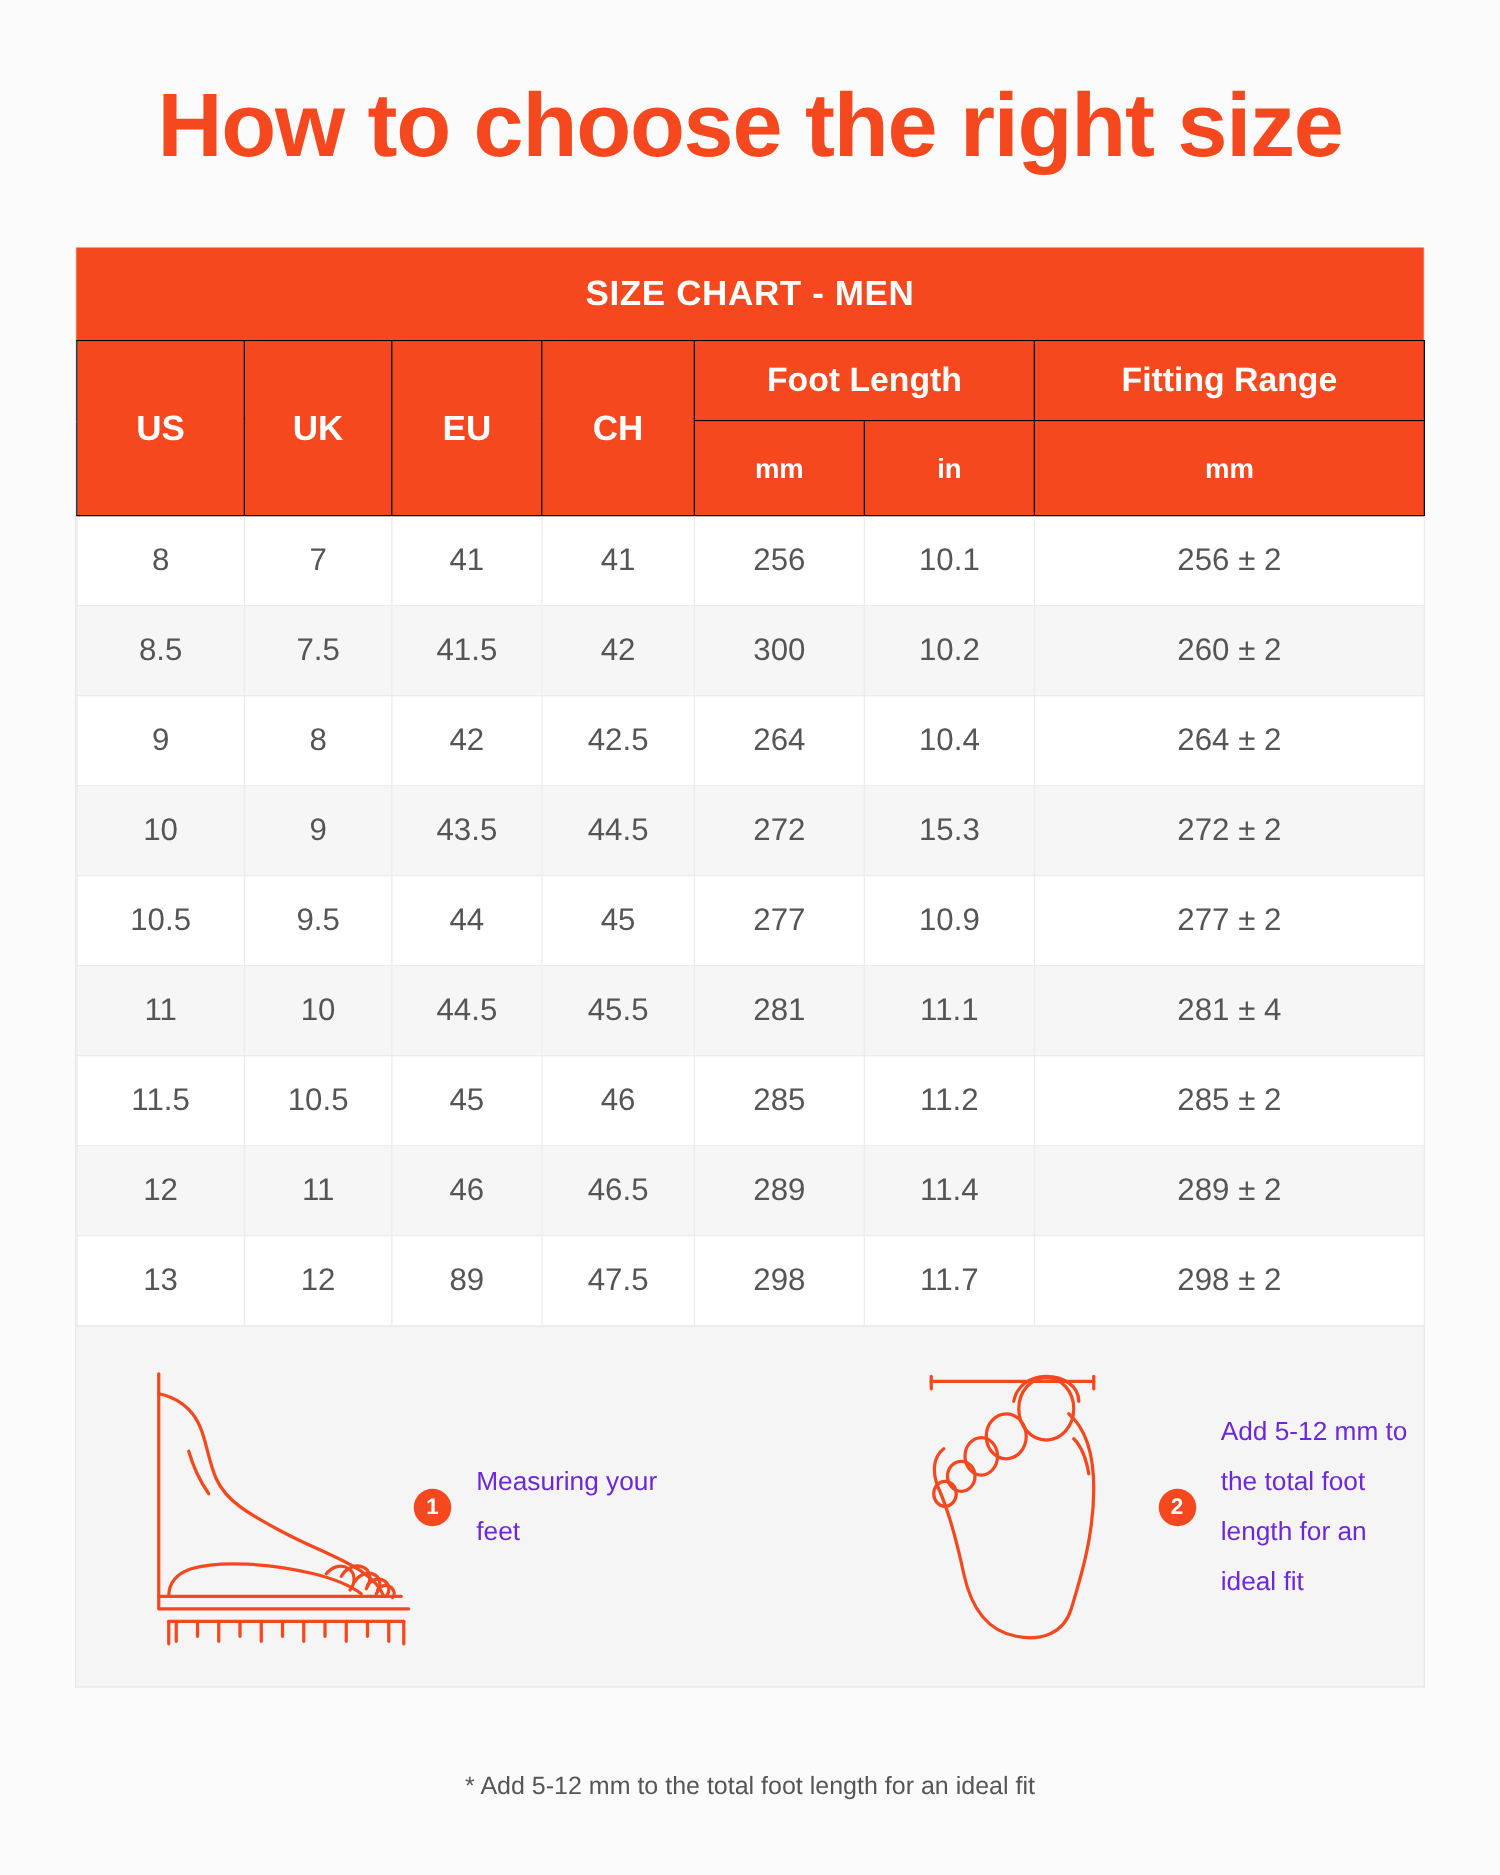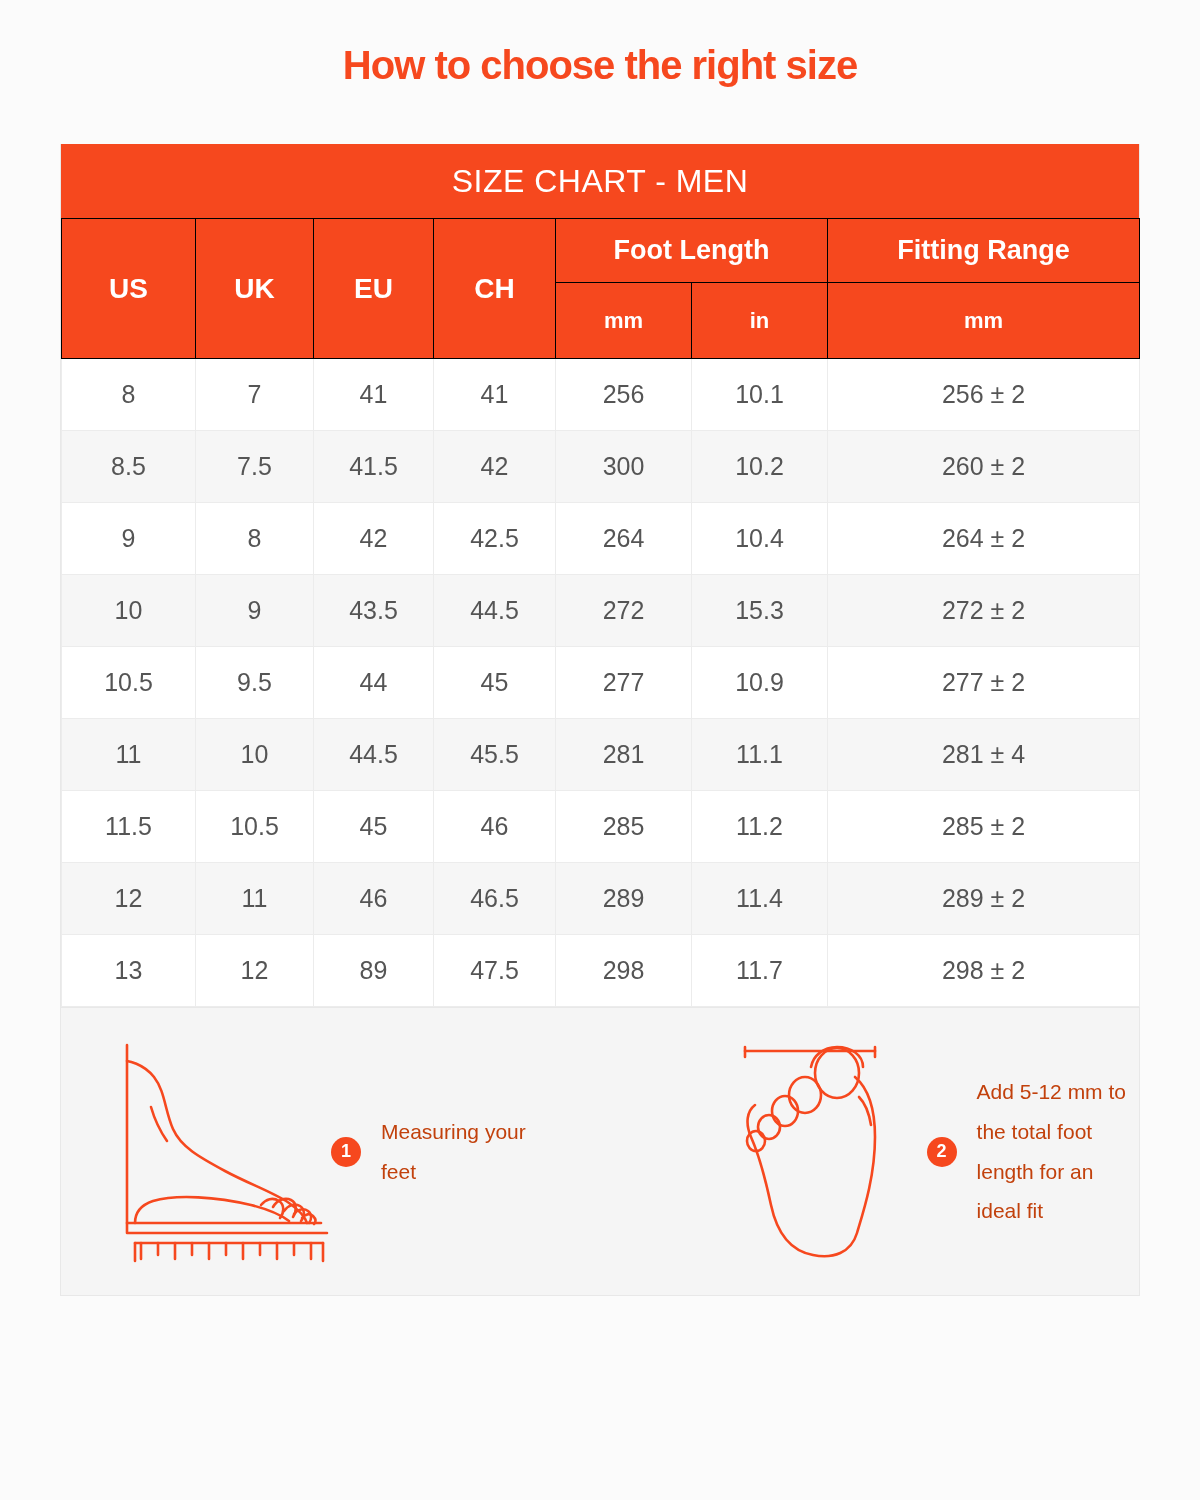--- a/index.html
+++ b/index.html
@@ -17,39 +17,39 @@
   }
   .page {
     position: relative;
     width: 1200px;
     height: 1500px;
     padding: 0;
   }
   .title {
     text-align: center;
     color: #f6481e;
-    font-size: 40px;
+    font-size: 72px;
     font-weight: bold;
     letter-spacing: -1px;
     margin: 0;
-    padding-top: 43px;
+    padding-top: 62px;
     line-height: 1.1;
   }
   .chart-wrap {
     margin: 57px 60px 0 60px;
     width: 1080px;
     border: 1px solid #e8e8e8;
     border-top: none;
   }
   .chart-title {
     background: #f6481e;
     color: #ffffff;
     text-align: center;
-    font-size: 32px;
-    font-weight: normal;
+    font-size: 28px;
+    font-weight: bold;
     letter-spacing: 0.5px;
     height: 74px;
     line-height: 74px;
   }
   table {
     border-collapse: collapse;
     width: 100%;
     table-layout: fixed;
   }
   thead th {
@@ -108,21 +108,21 @@
     font-weight: bold;
     display: flex;
     align-items: center;
     justify-content: center;
     flex: 0 0 auto;
   }
   .step-text {
     margin-left: 20px;
     font-size: 21px;
     line-height: 1.9;
-    color: #c2410c;
+    color: #6d28d9;
     max-width: 200px;
   }
   .note {
     text-align: center;
     font-size: 20px;
     color: #555;
     margin-top: 68px;
   }
 </style>
 </head>
@@ -290,14 +290,15 @@
             <path d="M122 60 C128 66 132 76 134 88"></path>
           </g>
         </svg>
       </span>
       <span class="badge">2</span>
       <span class="step-text">Add 5-12 mm to the total foot length for an ideal fit</span>
     </div>
 
   </div>
 
+  <div class="note">* Add 5-12 mm to the total foot length for an ideal fit</div>
 
 </div>
 
 </body></html>

